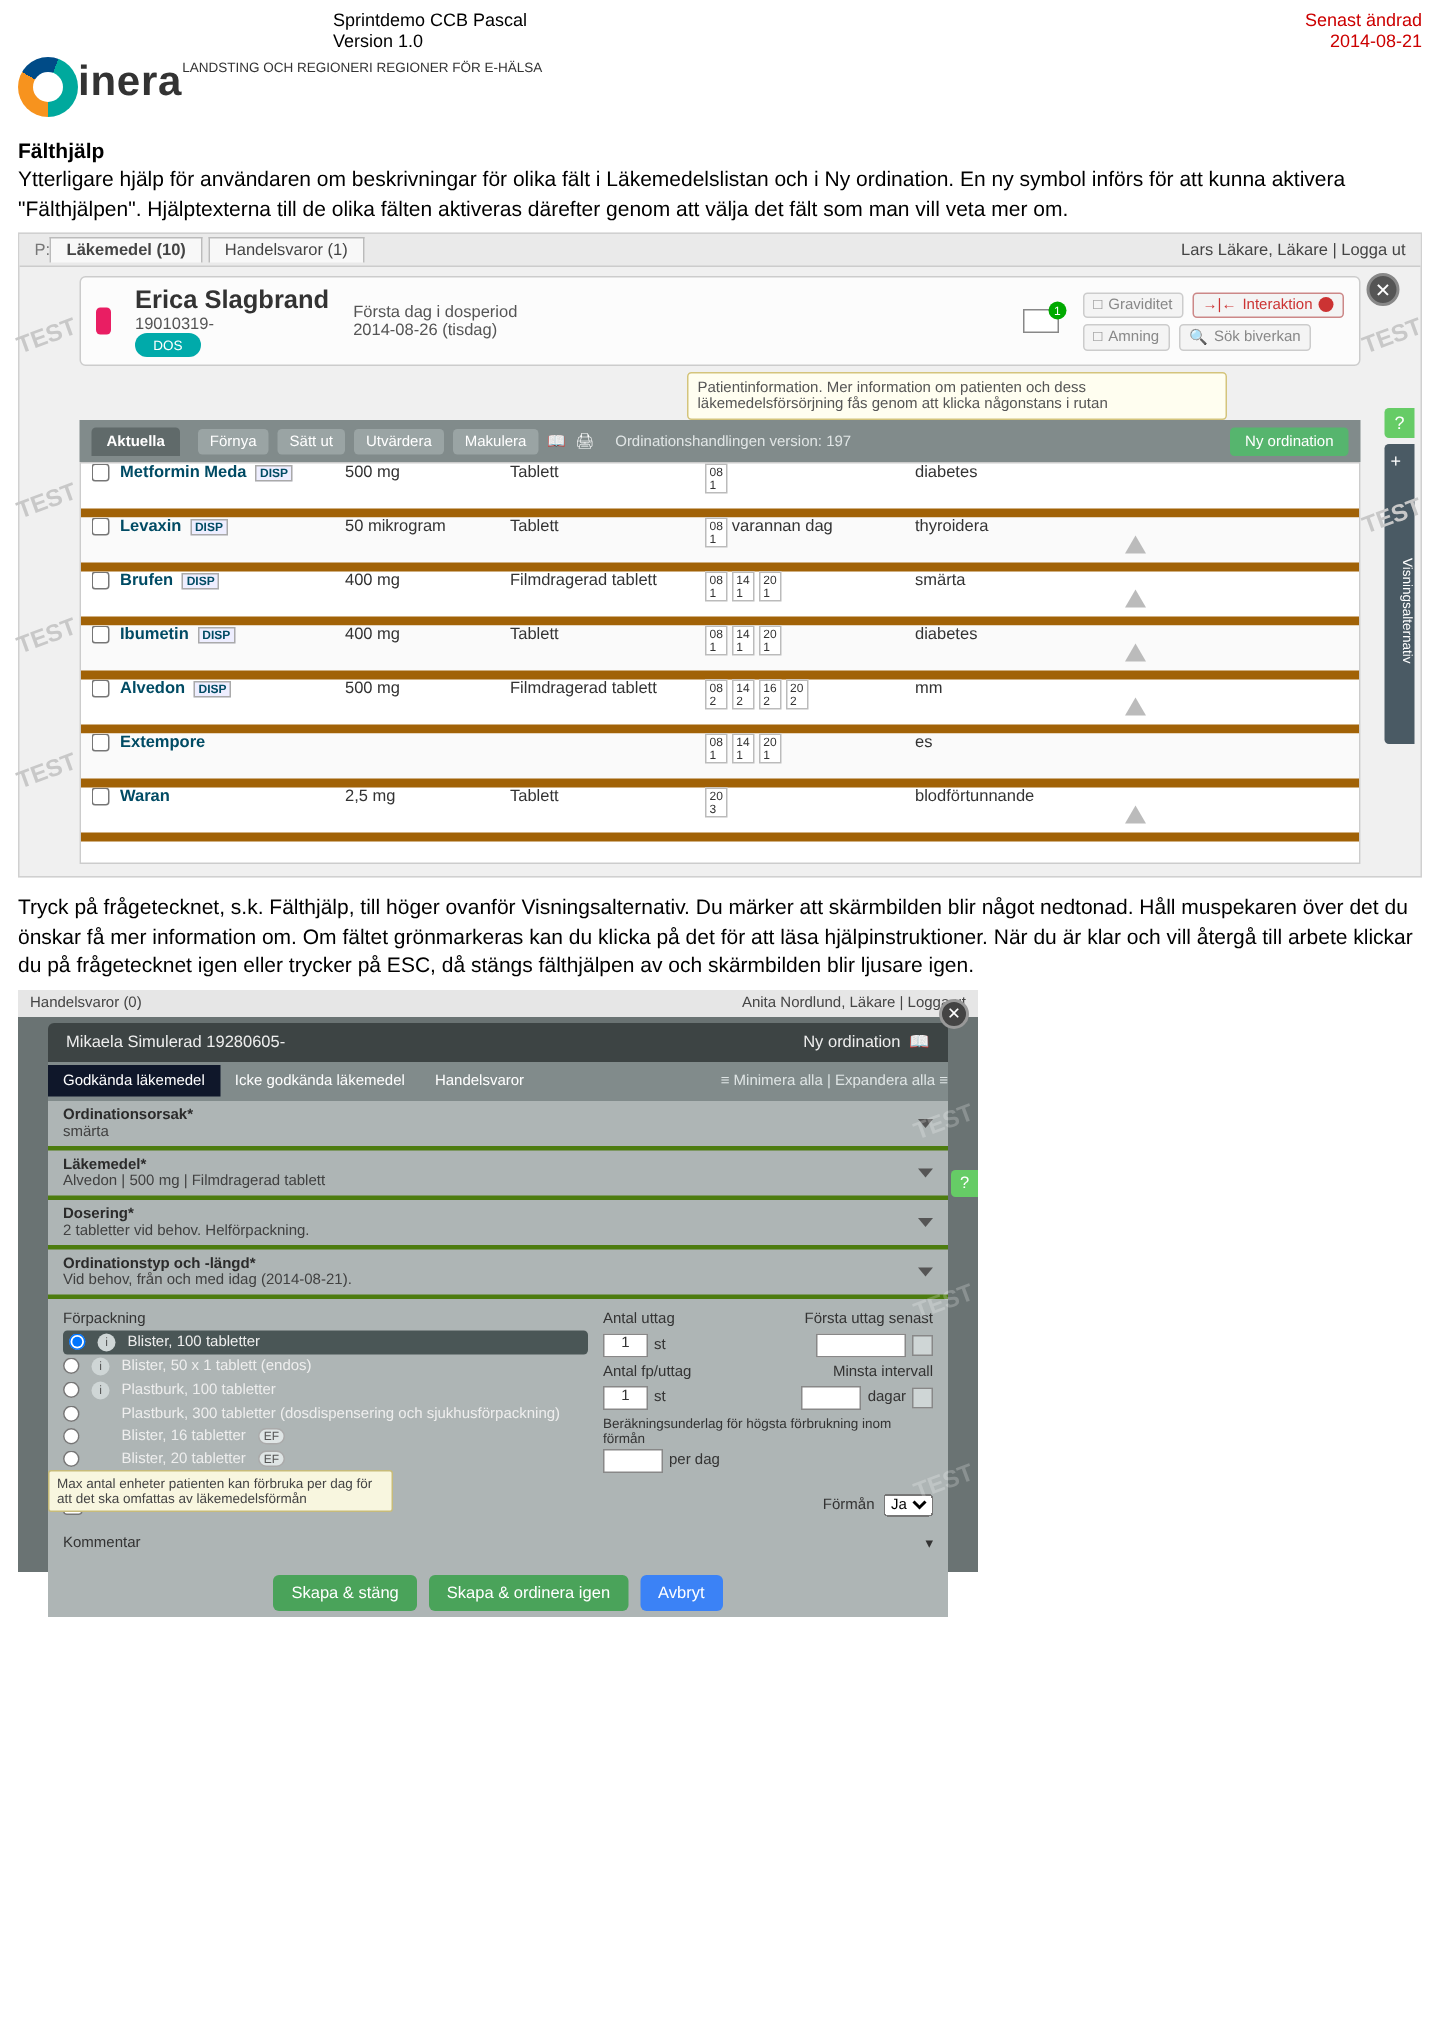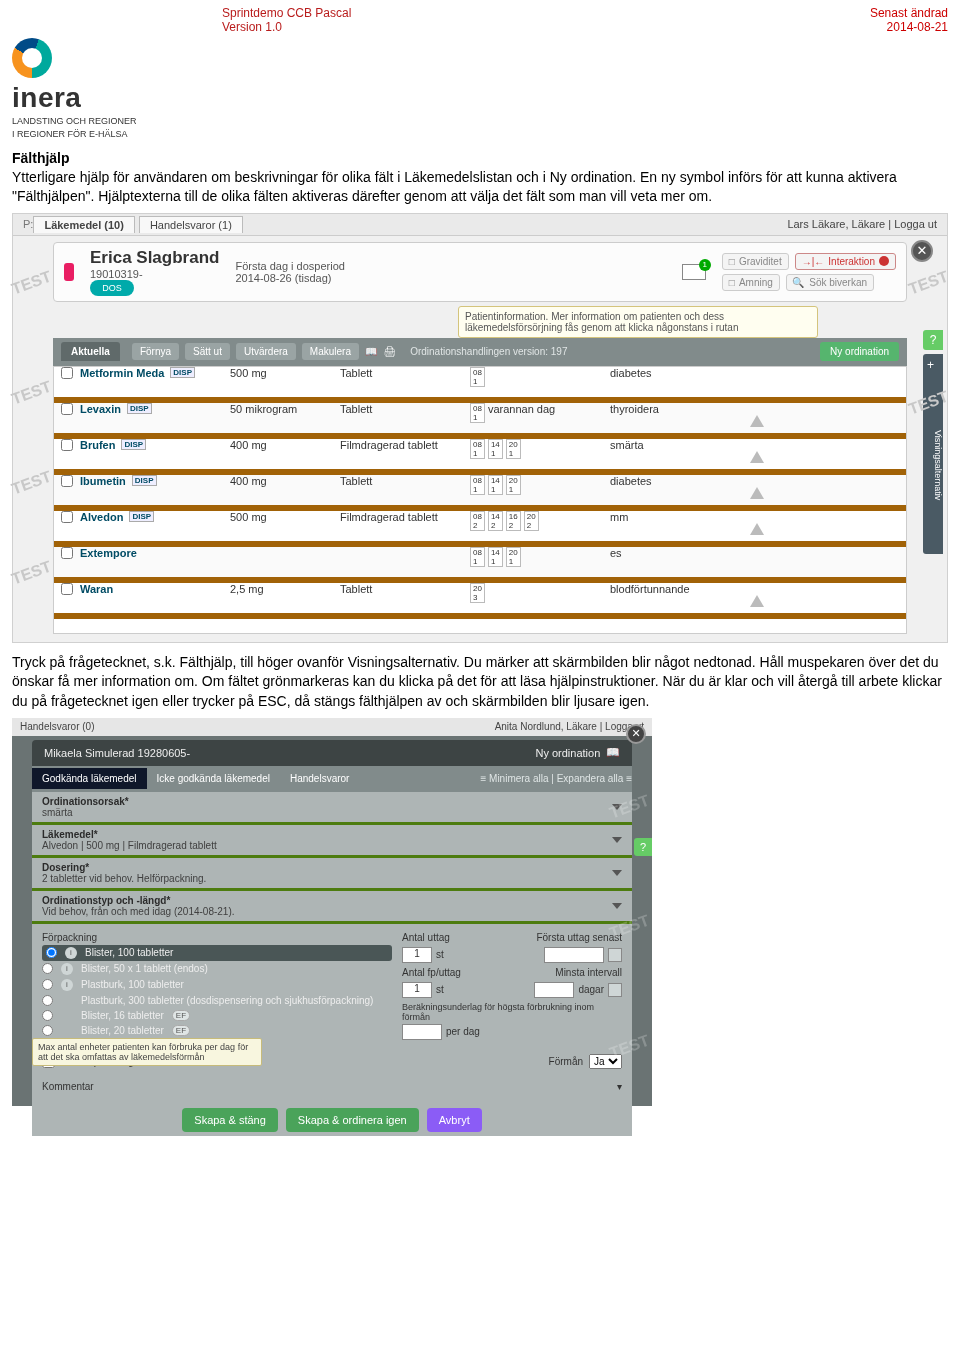--- a/index.html
+++ b/index.html
@@ -1,23 +1,23 @@
 <!DOCTYPE html>
 <html><head>
 <meta charset="utf-8">
 <style>
   * { box-sizing: border-box; margin: 0; padding: 0; }
   body { font-family: Arial, Helvetica, sans-serif; font-size: 13px; color: #000; background: #fff; width: 960px; margin: 0 auto; }
   
   
   .doc-header { display: flex; justify-content: space-between; padding: 6px 12px 4px 12px; }
   .header-left-col { display: flex; flex-direction: column; }
-  .header-left-top { color: #b91c1c; font-size: 12px; margin-left: 210px; }
+  .header-left-top { color: #000000; font-size: 12px; margin-left: 210px; }
   .header-right { color: #c00; font-size: 12px; text-align: right; }
-  .logo-block { display: flex; flex-direction: column; align-items: flex-start; padding: 0 12px 10px 12px; }
+  .logo-block { display: flex; align-items: flex-start; padding: 0 12px 10px 12px; }
   .logo-swirl {
     width: 40px; height: 40px; border-radius: 50%;
     background: conic-gradient(from 180deg, #f7931e 0deg 120deg, #004b87 120deg 200deg, #00a99d 200deg 360deg);
     position: relative; margin-bottom: 4px;
   }
   .logo-swirl::after { content: ""; position: absolute; inset: 10px; background: #fff; border-radius: 50%; }
   .logo-name { font-size: 28px; font-weight: bold; color: #333; letter-spacing: 0.5px; }
   .logo-sub { font-size: 9px; color: #333; line-height: 1.2; margin-top: 2px; }
 
   
@@ -104,21 +104,21 @@
   .s2-right .perday{ display:flex; align-items:center; gap:4px; margin-top:2px;}
   .s2-right .tt{position:absolute; background:#f8f6df; border:1px solid #c7bb7a; font-size:9px; color:#444; padding:3px 5px; width:230px; border-radius:2px;}
   .s2-start{padding:6px 10px; font-size:10px; color:#333; display:flex; align-items:center; gap:6px;}
   .s2-start .sp{flex:1;}
   .s2-start select{font-size:10px;}
   .s2-komm{ padding:6px 10px; font-size:10px; color:#333;}
   .s2-btnbar{ display:flex; justify-content:center; gap:8px; padding:10px 0 14px 0;}
   .s2-btnbar .b{ font-size:11px; padding:6px 12px; border-radius:4px; color:#fff;}
   .b-green{ background:#4aa35a;}
   .b-green2{ background:#4aa35a;}
-  .b-grey{ background:#8b5cf6;}
+  .b-grey{ background:#3b82f6;}
   .s2-qmark{position:absolute; right:0; top:120px; width:18px; height:18px; background:#6c6; color:#fff; font-size:11px; display:flex; align-items:center; justify-content:center; border-radius:3px 0 0 3px;}
 </style>
 </head>
 <body>
 
 <div class="doc-header">
   <div class="header-left-col">
     <div class="header-left-top">
       <div>Sprintdemo CCB Pascal</div>
       <div>Version 1.0</div>

